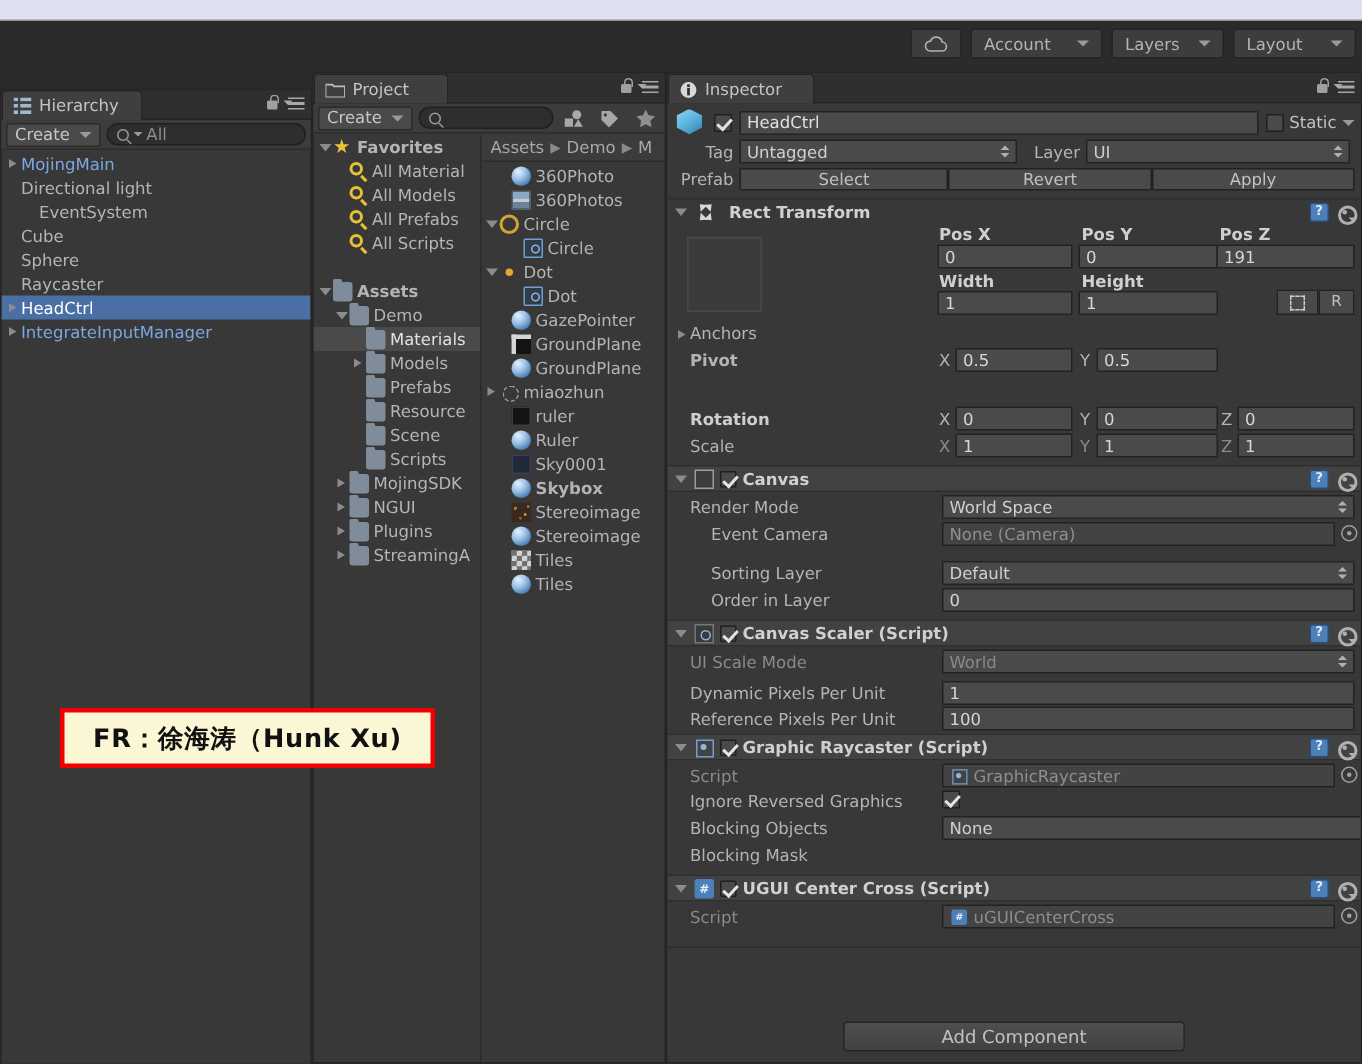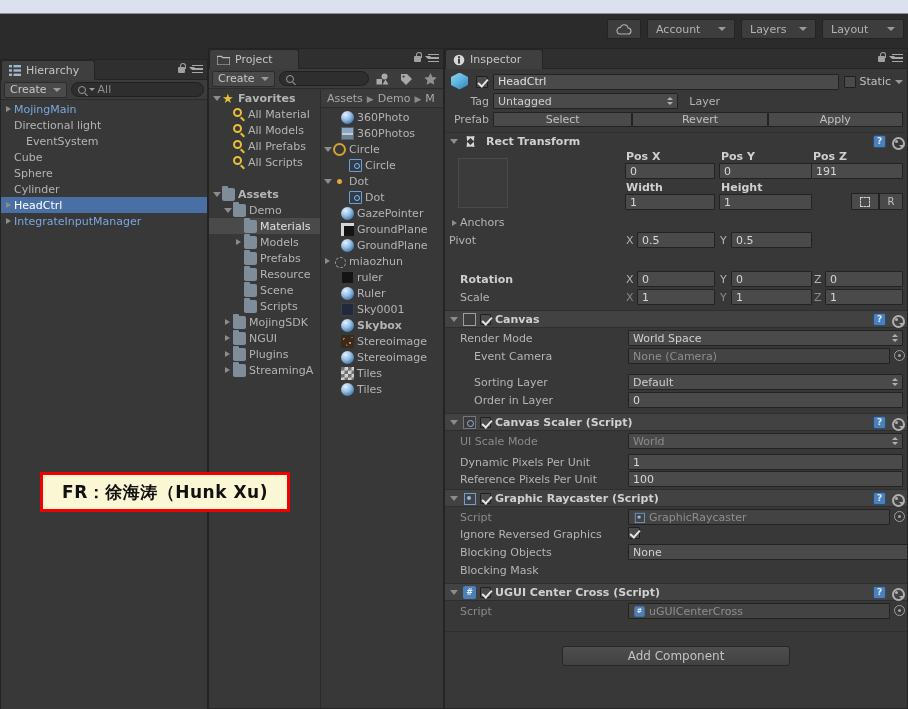--- a/index.html
+++ b/index.html
@@ -176,21 +176,21 @@
   .cs-ico { width:13px;height:13px;flex:none;position:relative;border:1px solid #777;background:#3a3a3a;}
   .cs-ico:after{content:"";position:absolute;left:3px;top:3px;width:5px;height:5px;border:1.2px solid #8fb8e0;border-radius:50%;}
   .gr-ico { width:13px;height:13px;flex:none;position:relative; }
   .gr-ico:before{content:"";position:absolute;left:1px;top:1px;width:10px;height:10px;border:1.3px solid #6f9fd0;}
   .gr-ico:after{content:"";position:absolute;left:4px;top:4px;width:4px;height:4px;border-radius:50%;background:#8fb8e0;}
   .cs-script-ico { width:13px;height:13px;flex:none;background:#4d7fb8;border-radius:2px;
     color:#e4f0fb;font-size:8px;font-weight:bold;display:flex;align-items:center;justify-content:center;}
 
   .add-comp { width:228px; height:20px; background:linear-gradient(#4e4e4e,#414141);
     border:1px solid #262626; border-radius:3px; color:#c2c2c2; font-size:12px;
-    display:flex; align-items:center; justify-content:center; cursor:default;}
+    display:flex; align-items:center; justify-content:center; cursor:default;margin-top:35px;}
 
   
   .watermark { position:absolute; background:#fbf6d4; border:3px solid #f00000;
     display:flex; align-items:center; justify-content:center;
     color:#111; font-weight:bold; font-size:17px; letter-spacing:.5px; }
 </style>
 </head>
 <body>
 
 <div id="app">
@@ -270,21 +270,21 @@
         <div class="row" style="padding-left: 2px;">
           <span class="arrow none"></span>
           <span>Cube</span>
         </div>
         <div class="row" style="padding-left: 2px;">
           <span class="arrow none"></span>
           <span>Sphere</span>
         </div>
         <div class="row" style="padding-left: 2px;">
           <span class="arrow none"></span>
-          <span>Cylinder</span>
+          <span>Raycaster</span>
         </div>
         <div class="row selected" style="padding-left: 2px;">
           <span class="arrow">
             <i></i>
           </span>
           <span>HeadCtrl</span>
         </div>
         <div class="row prefab" style="padding-left: 2px;">
           <span class="arrow">
             <i></i>
@@ -606,20 +606,24 @@
         </span>
       </div>
 
       <div class="row2">
         <span class="lbl-r" style="width:40px;">Tag</span>
         <span class="dropdown" style="width:185px;">
           <span>Untagged</span>
           <span class="dd-arrow"></span>
         </span>
         <span class="lbl-r" style="width:38px;">Layer</span>
+        <span class="dropdown" style="width:176px;">
+          <span>UI</span>
+          <span class="dd-arrow"></span>
+        </span>
       </div>
 
       <div class="row2">
         <span class="lbl-r" style="width:40px;">Prefab</span>
         <span class="pf-btn" style="width:140px;">
           <span>Select</span>
         </span>
         <span class="pf-btn" style="width:136px;margin-left:-4px;">
           <span>Revert</span>
         </span>
@@ -679,21 +683,21 @@
           <span>R</span>
         </div>
 
         <div style="position:absolute;left:4px;top:66px;display:flex;align-items:center;">
           <span class="arrow">
               <i></i>
             </span>
           <span class="prop-lbl">Anchors</span>
         </div>
 
-        <div style="position:absolute;left:4px;top:84px;" class="prop-lbl">Pivot</div>
+        <div style="position:absolute;left:15px;top:84px;font-weight:bold;" class="prop-lbl">Pivot</div>
         <span class="axis-lbl" style="position:absolute;left:181px;top:84px;">X</span>
         <div class="field" style="position:absolute;left:192px;top:82px;width:78px;">
             <span>0.5</span>
           </div>
         <span class="axis-lbl" style="position:absolute;left:275px;top:84px;">Y</span>
         <div class="field" style="position:absolute;left:286px;top:82px;width:81px;">
             <span>0.5</span>
           </div>
       </div>
 

